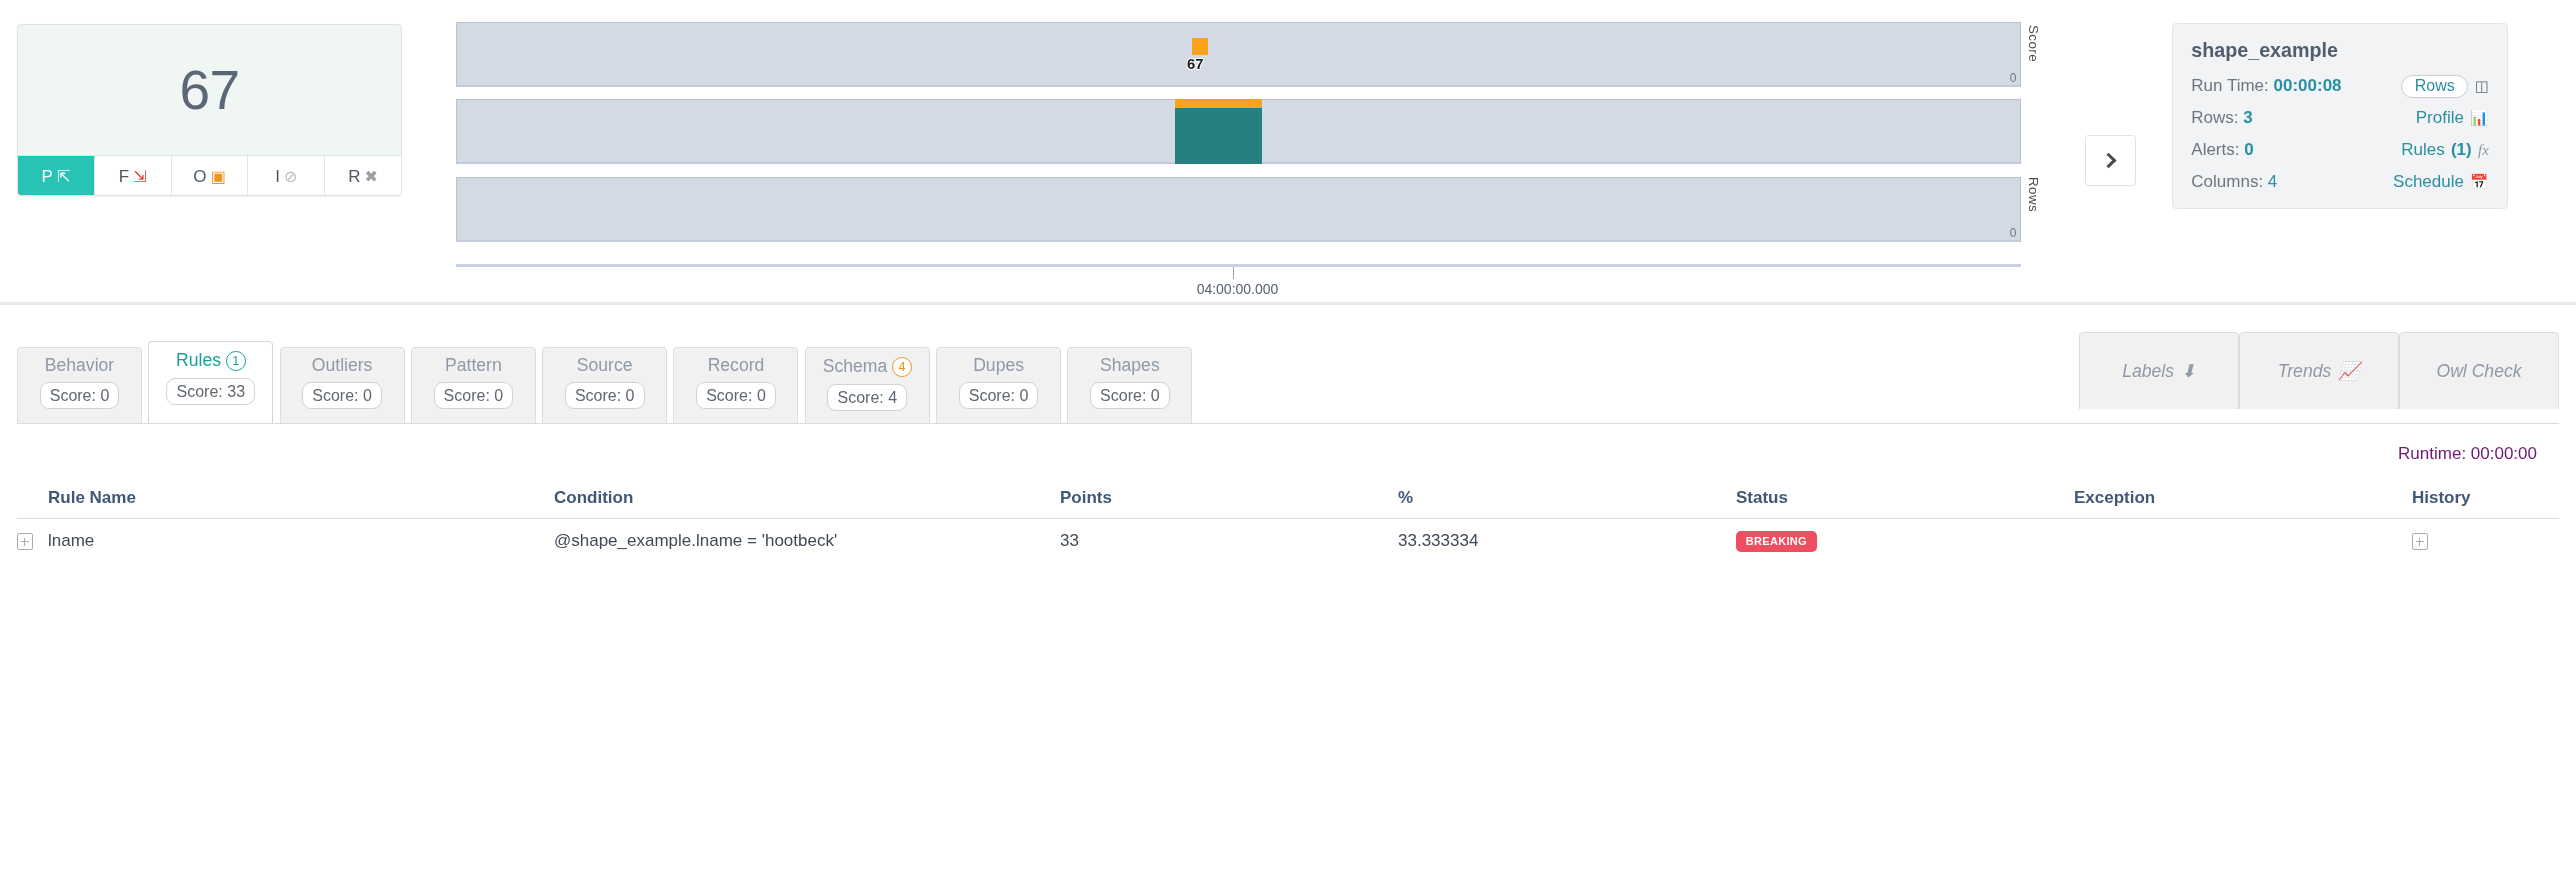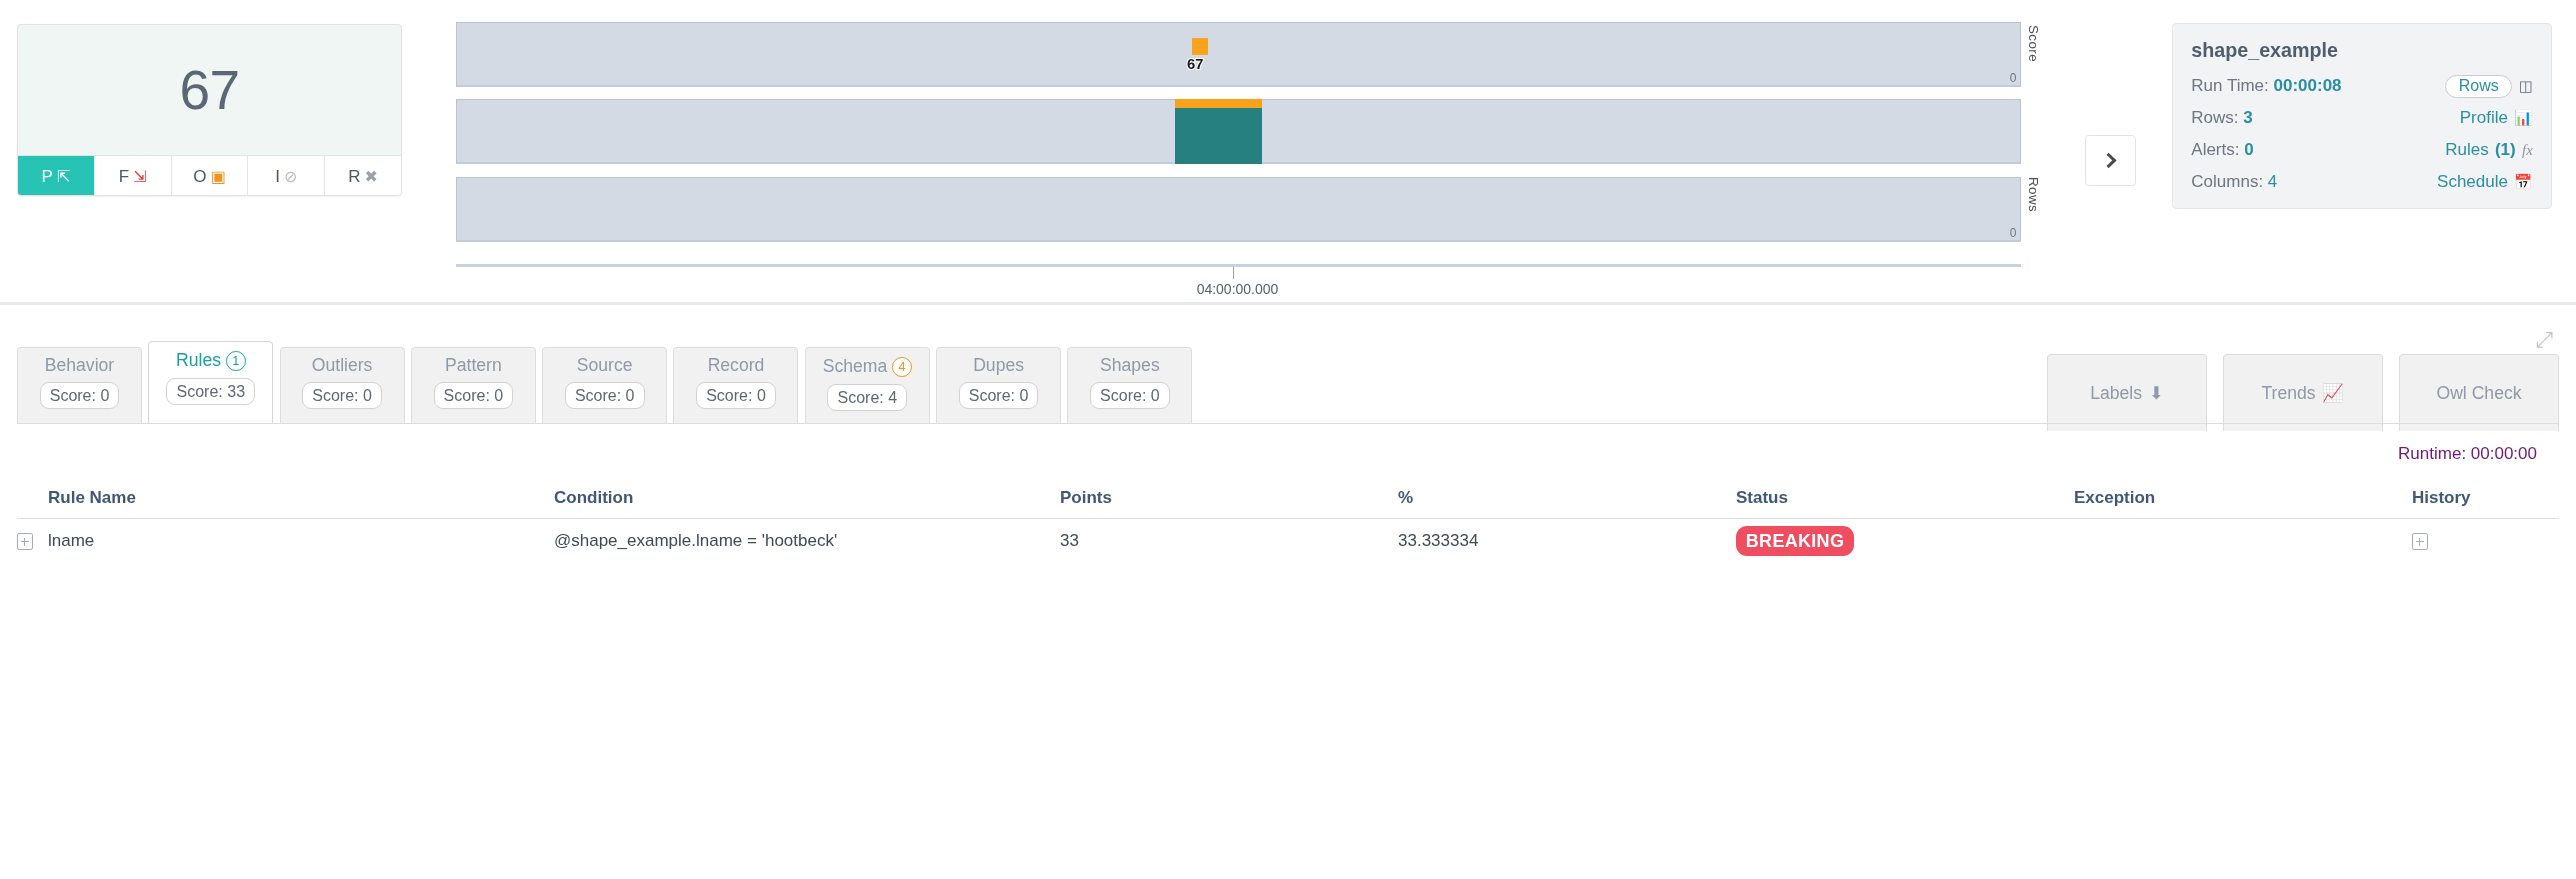--- a/index.html
+++ b/index.html
@@ -204,21 +204,21 @@
     border-right: 3.5px solid #4a4a4a;
     border-top: 3.5px solid #4a4a4a;
     transform: rotate(45deg);
     margin-left: -3.5px;
   }
 
   
   #dataset-card {
     position: absolute;
     left: 2172px; top: 22.5px;
-    width: 380px; height: 186px;
+    width: 336px; height: 186px;
     background: #f2f3f4;
     border: 0.7px solid #e4e4e4;
     border-radius: 4.2px;
     padding: 15.5px 18.3px 0 18.3px;
   }
   #dataset-title {
     font-size: 19.7px;
     font-weight: bold;
     color: #4f5e6e;
     margin-bottom: 8.4px;
@@ -341,24 +341,25 @@
   #tabs-underline {
     position: absolute;
     left: 17px; top: 118px;
     width: 2542px; height: 0.7px;
     background: #dcdcdc;
   }
 
   
   #tab-actions {
     position: absolute;
-    right: 17px; top: 49px;
+    right: 17px; top: 27px;
     display: flex;
     align-items: flex-start;
-    gap: 16px;
+    gap: 0px;
+    font-style: italic;
   }
   .action-btn {
     height: 77px;
     min-width: 160px;
     padding: 0 18.3px;
     background: #f1f1f1;
     border: 0.7px solid #dcdcdc;
     border-bottom: none;
     border-radius: 4.2px 4.2px 0 0;
     display: flex;
@@ -415,25 +416,25 @@
   .expand-box::before, .expand-box::after {
     content: ""; position: absolute; background: #a6acb3;
   }
   .expand-box::before { width: 8.4px; height: 1.1px; left: 2.8px; top: 7px; }
   .expand-box::after  { width: 1.1px; height: 8.4px; left: 6.3px; top: 3.5px; }
 
   .badge-breaking {
     display: inline-block;
     background: #ee4e5f;
     color: #ffffff;
-    font-size: 18px;
+    font-size: 11px;
     font-weight: bold;
     letter-spacing: 0.3px;
     padding: 4.2px 9.8px;
-    border-radius: 11px;
+    border-radius: 5px;
   }
 </style>
 </head>
 <body>
 
 <div id="top-section">
 
   <div id="score-card">
     <div id="score-card-body">
       <div id="score-value">67</div>

